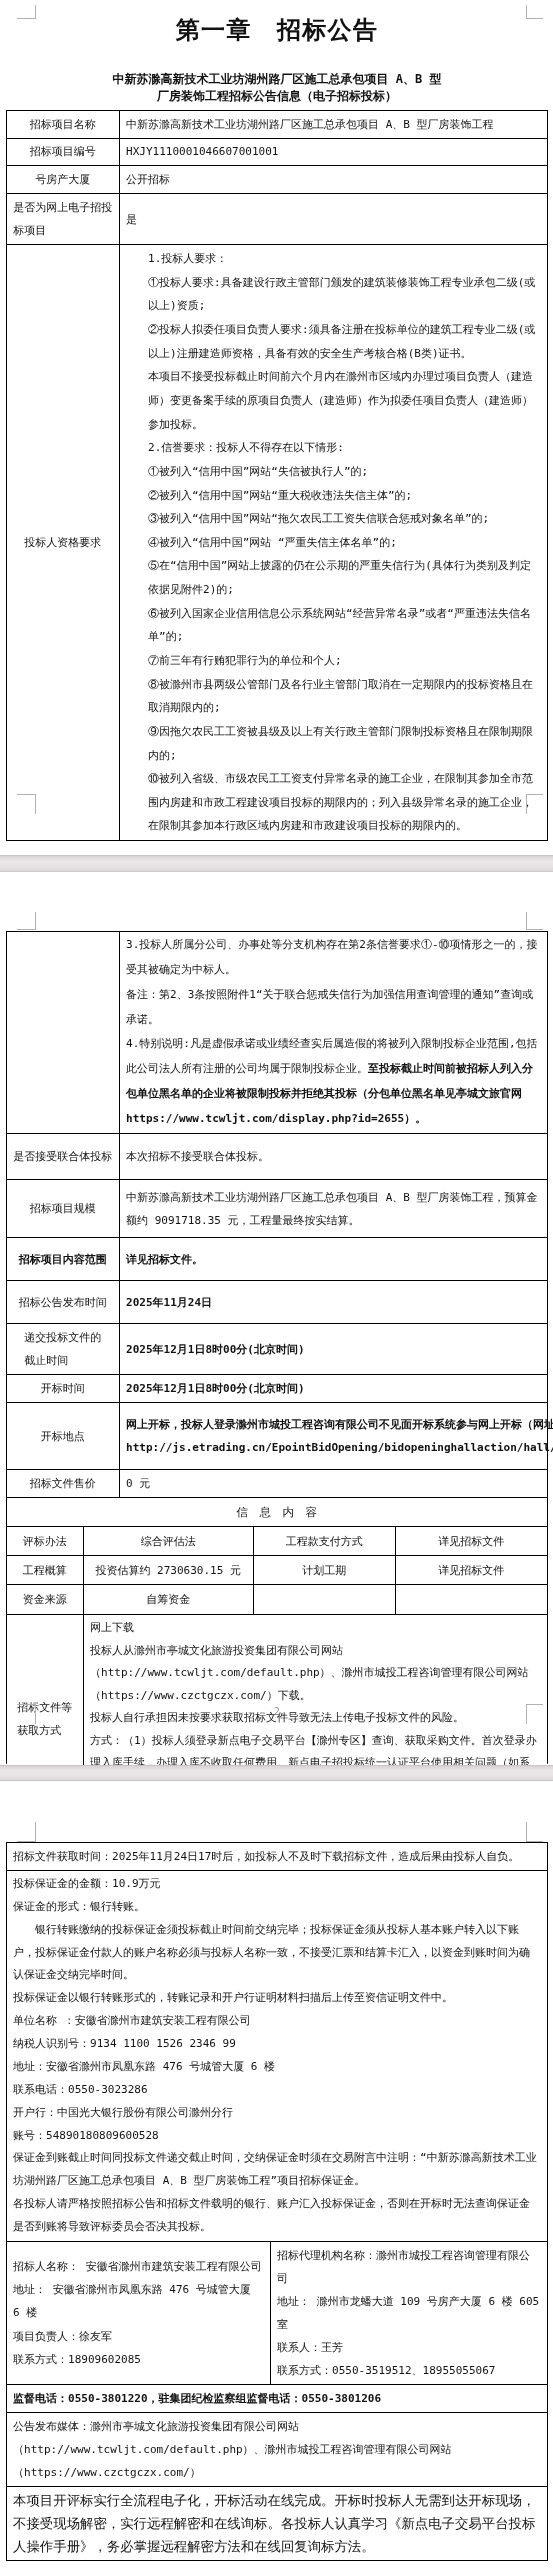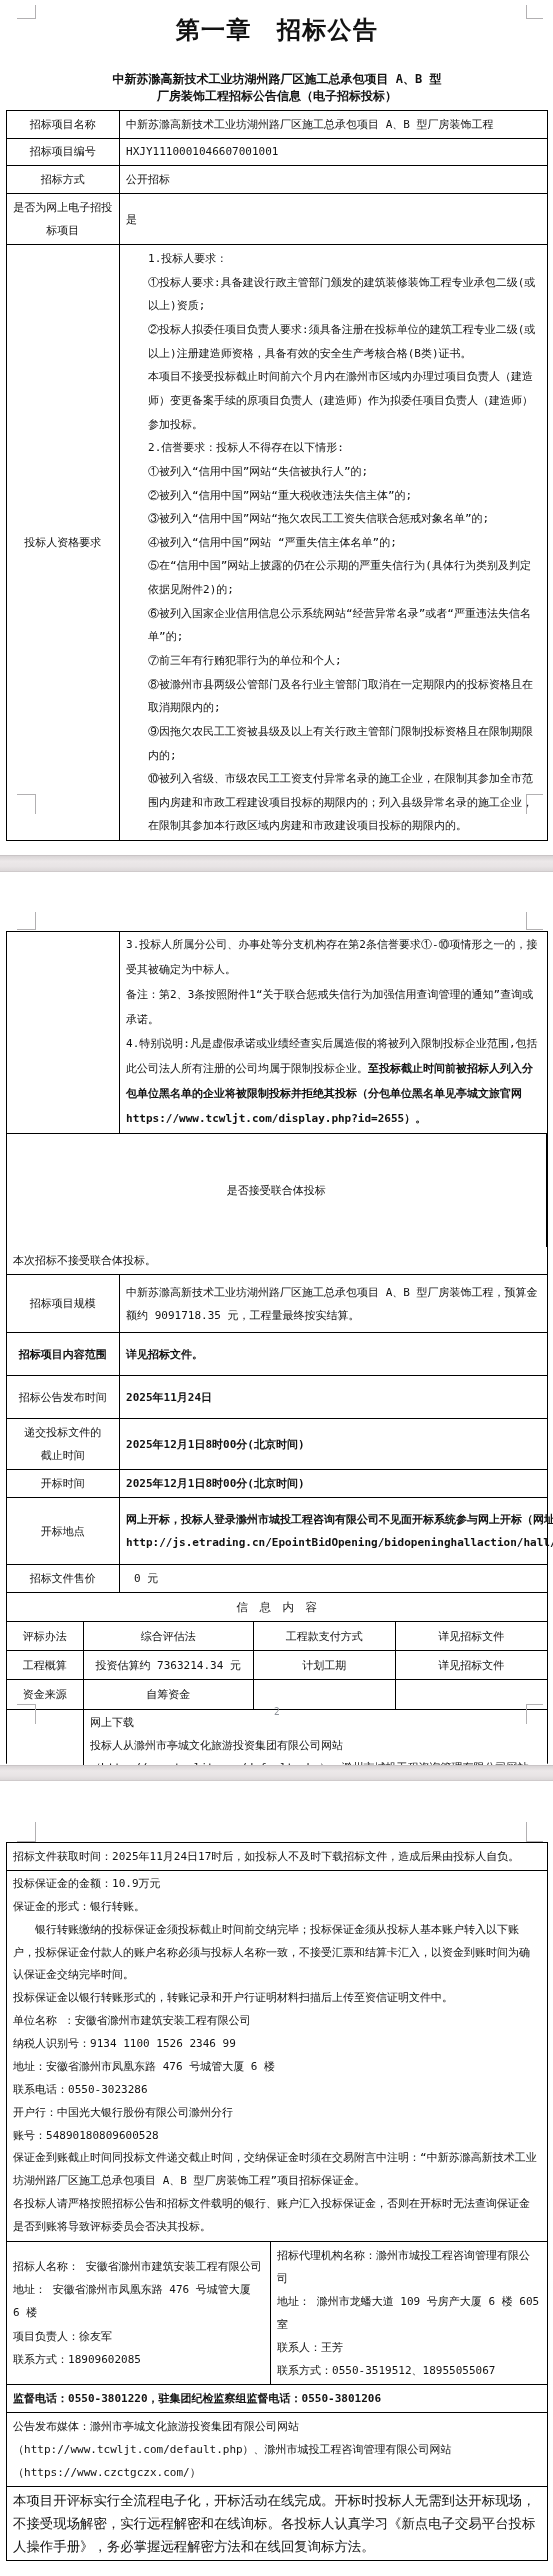--- a/index.html
+++ b/index.html
@@ -43,21 +43,21 @@
   .tr + .tr{border-top:0.6px solid #000;}
   .td{
     box-sizing:border-box;
     padding:1.9px 6.4px;
     display:flex;flex-direction:column;justify-content:center;
     font-size:11px;line-height:2.1;white-space:pre-line;
   }
   .label{
     flex:0 0 113px;
     border-right:0.6px solid #000;
-    text-align:center;align-items:center;
+    align-items:center;
   }
   .label.narrow{flex-basis:77px;}
   .value{flex:1 1 auto;text-align:left;}
   .qual{line-height:2.15;margin-left:22px;}
   .qualcont{line-height:2.25;}
   .obtain{line-height:2.05;}
   .deposit{line-height:2.08;}
   .bold{font-weight:bold;}
   .c{box-sizing:border-box;padding:1.9px 5.1px;display:flex;align-items:center;justify-content:center;
      text-align:center;font-size:11px;line-height:2.1;white-space:pre-line;}
@@ -95,21 +95,21 @@
     <div class="tbl">
       <div class="tr" style="min-height:24px;">
         <div class="td label">招标项目名称</div>
         <div class="td value">中新苏滁高新技术工业坊湖州路厂区施工总承包项目 A、B 型厂房装饰工程</div>
       </div>
       <div class="tr" style="min-height:23.6px;">
         <div class="td label">招标项目编号</div>
         <div class="td value">HXJY1110001046607001001</div>
       </div>
       <div class="tr" style="min-height:23.6px;">
-        <div class="td label">招标方式</div>
+        <div class="td label">号房产大厦</div>
         <div class="td value">公开招标</div>
       </div>
       <div class="tr" style="min-height:45px;">
         <div class="td label">是否为网上电子招投
 标项目</div>
         <div class="td value">是</div>
       </div>
       <div class="tr" style="min-height:538px;">
         <div class="td label">投标人资格要求</div>
         <div class="td value qual">1.投标人要求：
@@ -143,21 +143,21 @@
 
     <div class="tbl tbl-p2">
       <div class="tr" style="min-height:145px;">
         <div class="td label"></div>
         <div class="td value qualcont">
           <span>3.投标人所属分公司、办事处等分支机构存在第2条信誉要求①-⑩项情形之一的，接受其被确定为中标人。
 备注：第2、3条按照附件1“关于联合惩戒失信行为加强信用查询管理的通知”查询或承诺。</span>
           <div><span>4.特别说明:凡是虚假承诺或业绩经查实后属造假的将被列入限制投标企业范围,包括此公司法人所有注册的公司均属于限制投标企业。</span><b>至投标截止时间前被招标人列入分包单位黑名单的企业将被限制投标并拒绝其投标（分包单位黑名单见亭城文旅官网https://www.tcwljt.com/display.php?id=2655）。</b></div>
         </div>
       </div>
-      <div class="tr" style="min-height:45px;flex-direction:column;">
+      <div class="tr" style="min-height:45px;">
         <div class="td label">是否接受联合体投标</div>
         <div class="td value">本次招标不接受联合体投标。</div>
       </div>
       <div class="tr" style="min-height:57px;">
         <div class="td label">招标项目规模</div>
         <div class="td value">中新苏滁高新技术工业坊湖州路厂区施工总承包项目 A、B 型厂房装饰工程，预算金额约 9091718.35 元，工程量最终按实结算。</div>
       </div>
       <div class="tr" style="min-height:42px;font-weight:bold;">
         <div class="td label">招标项目内容范围</div>
         <div class="td value">详见招标文件。</div>
@@ -173,36 +173,36 @@
       </div>
       <div class="tr" style="min-height:27px;">
         <div class="td label">开标时间</div>
         <div class="td value bold">2025年12月1日8时00分(北京时间)</div>
       </div>
       <div class="tr" style="min-height:66px;">
         <div class="td label">开标地点</div>
         <div class="td value bold">网上开标，投标人登录滁州市城投工程咨询有限公司不见面开标系统参与网上开标（网址：
 http://js.etrading.cn/EpointBidOpening/bidopeninghallaction/hall/login）。</div>
       </div>
-      <div class="tr" style="min-height:27px;gap:8px;">
+      <div class="tr" style="min-height:27px;">
         <div class="td label">招标文件售价</div>
         <div class="td value">0 元</div>
       </div>
       <div class="tr" style="min-height:25.5px;">
         <div class="td info-header" style="flex:1;">信　息　内　容</div>
       </div>
       <div class="tr" style="min-height:28px;font-family:Liberation Serif, serif;">
         <div class="c c1">评标办法</div>
         <div class="c c2">综合评估法</div>
         <div class="c c3">工程款支付方式</div>
         <div class="c c4">详见招标文件</div>
       </div>
       <div class="tr" style="min-height:28px;">
         <div class="c c1">工程概算</div>
-        <div class="c c2">投资估算约 7363214.34 元</div>
+        <div class="c c2">投资估算约 2730630.15 元</div>
         <div class="c c3">计划工期</div>
         <div class="c c4">详见招标文件</div>
       </div>
       <div class="tr" style="min-height:29px;">
         <div class="c c1">资金来源</div>
         <div class="c c2">自筹资金</div>
         <div class="c c3"></div>
         <div class="c c4"></div>
       </div>
       <div class="tr" style="min-height:185px;">

